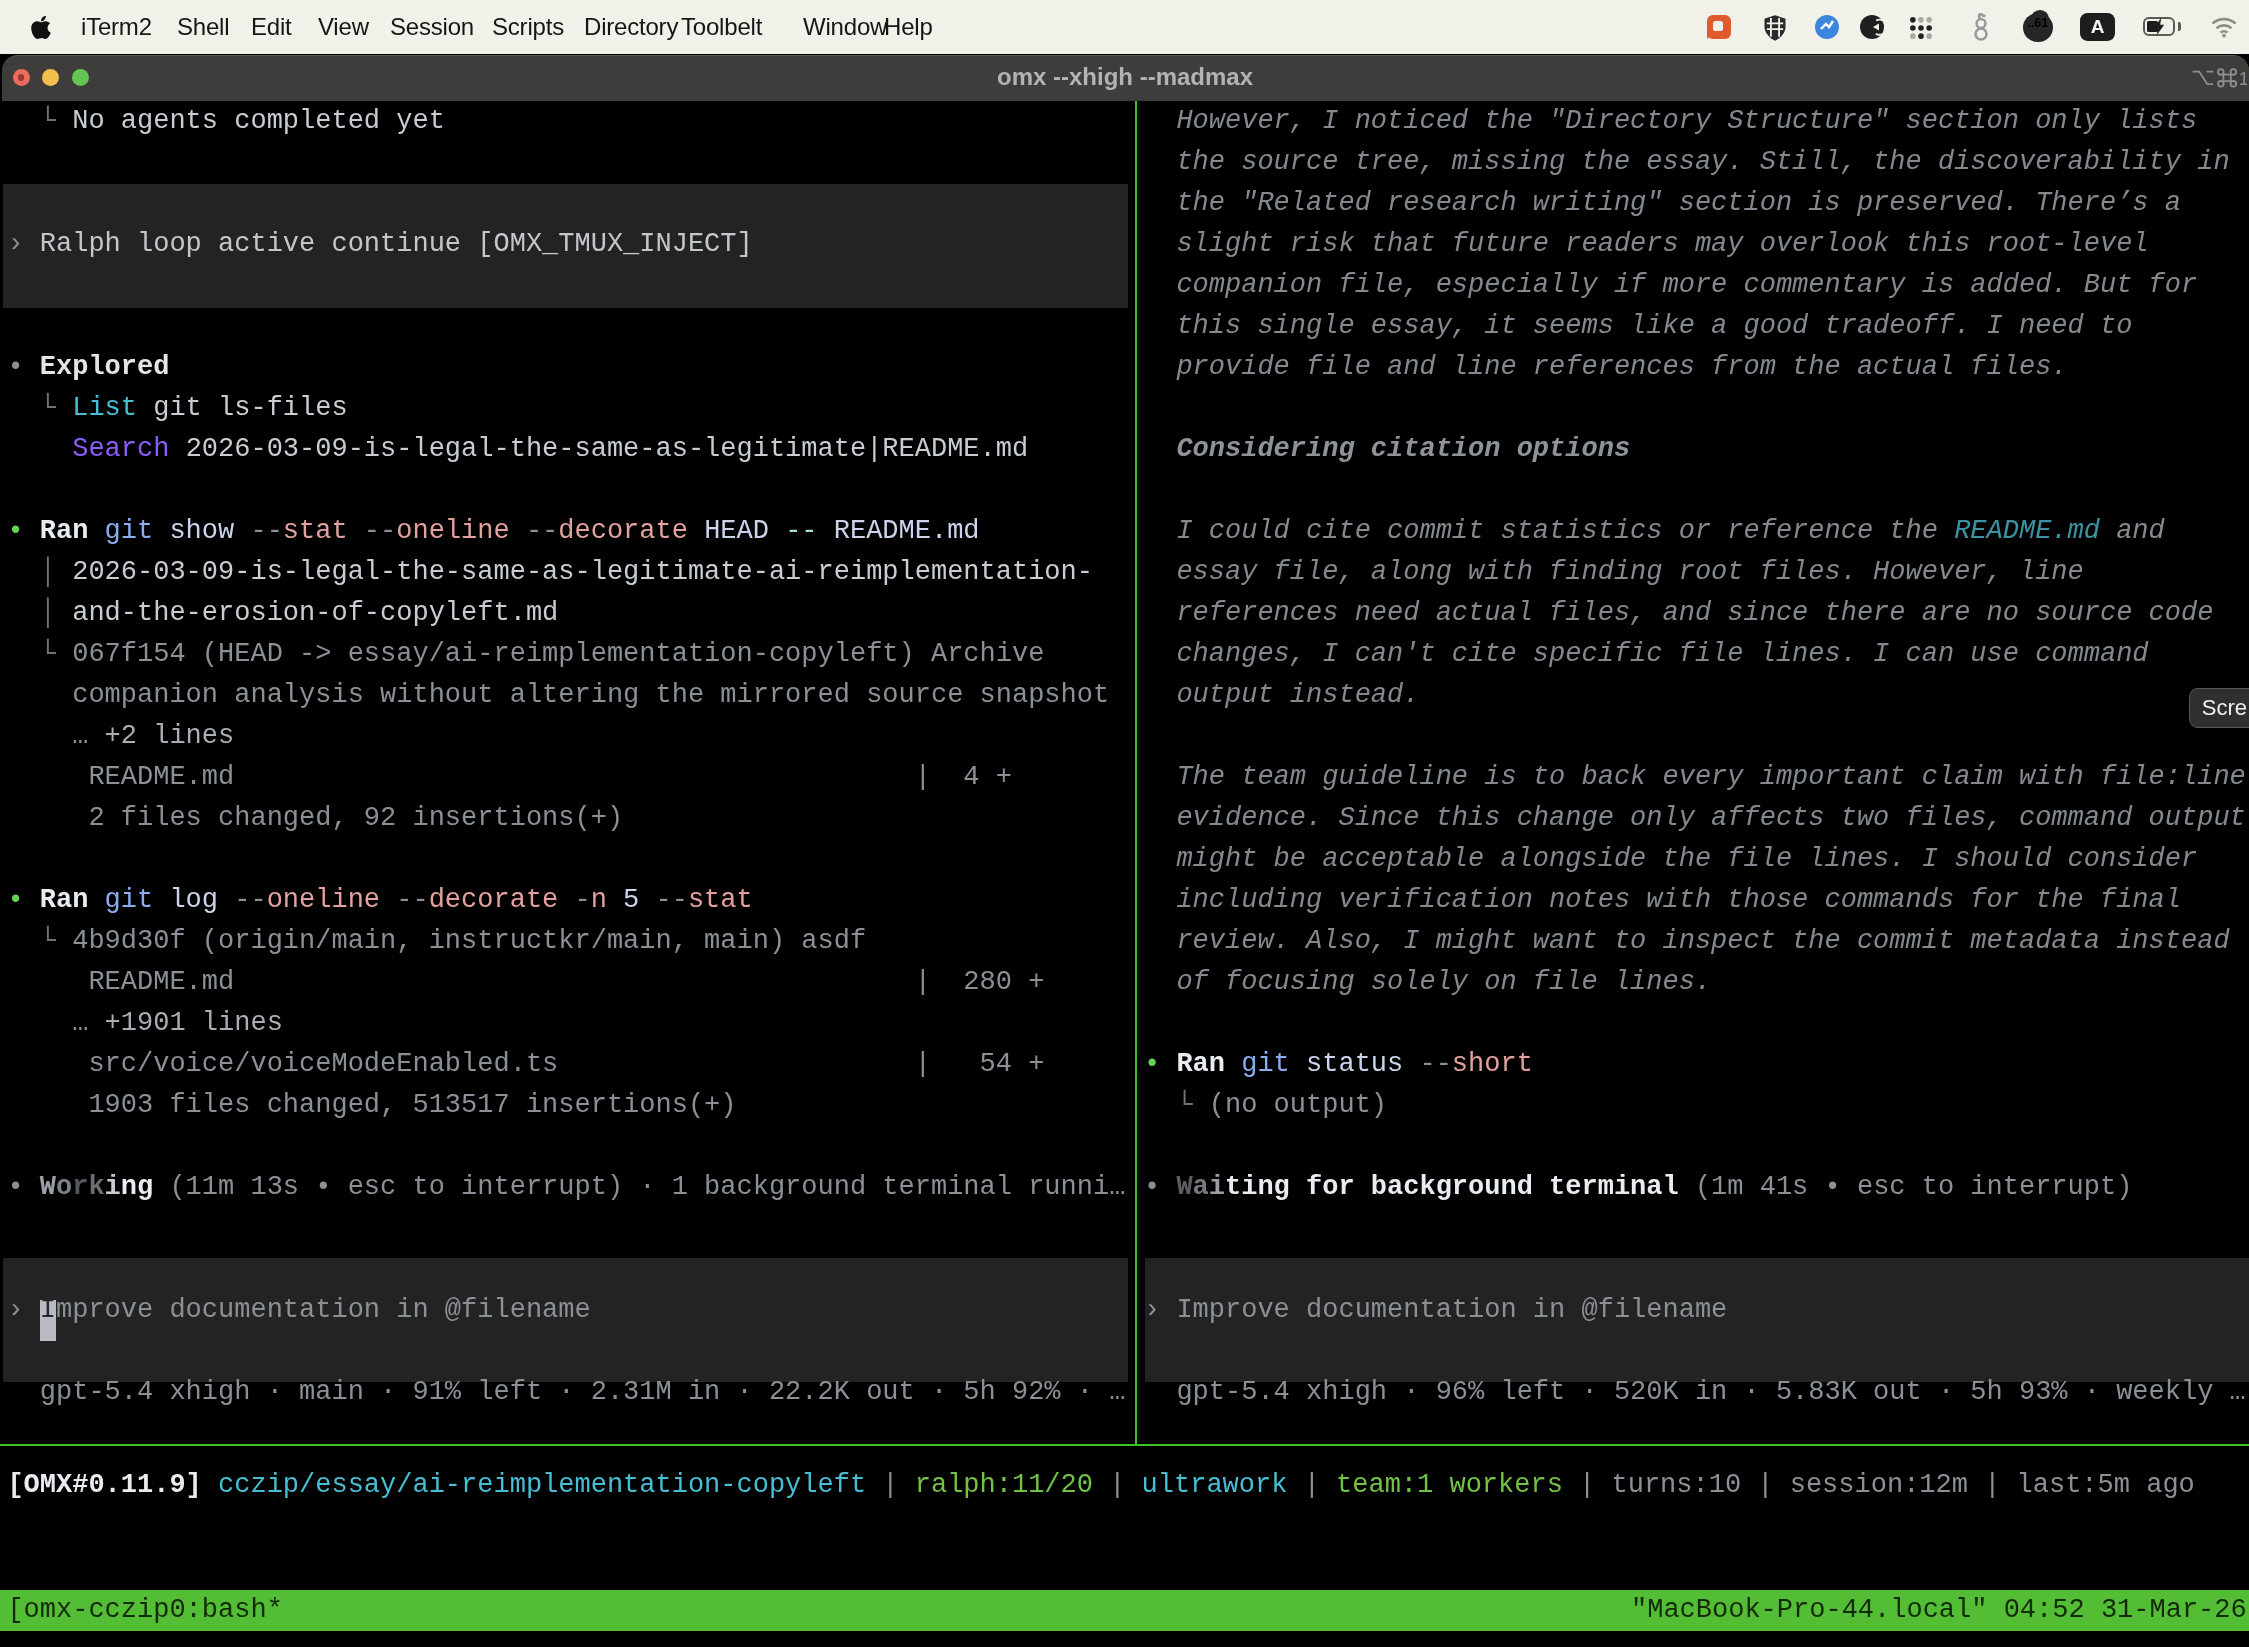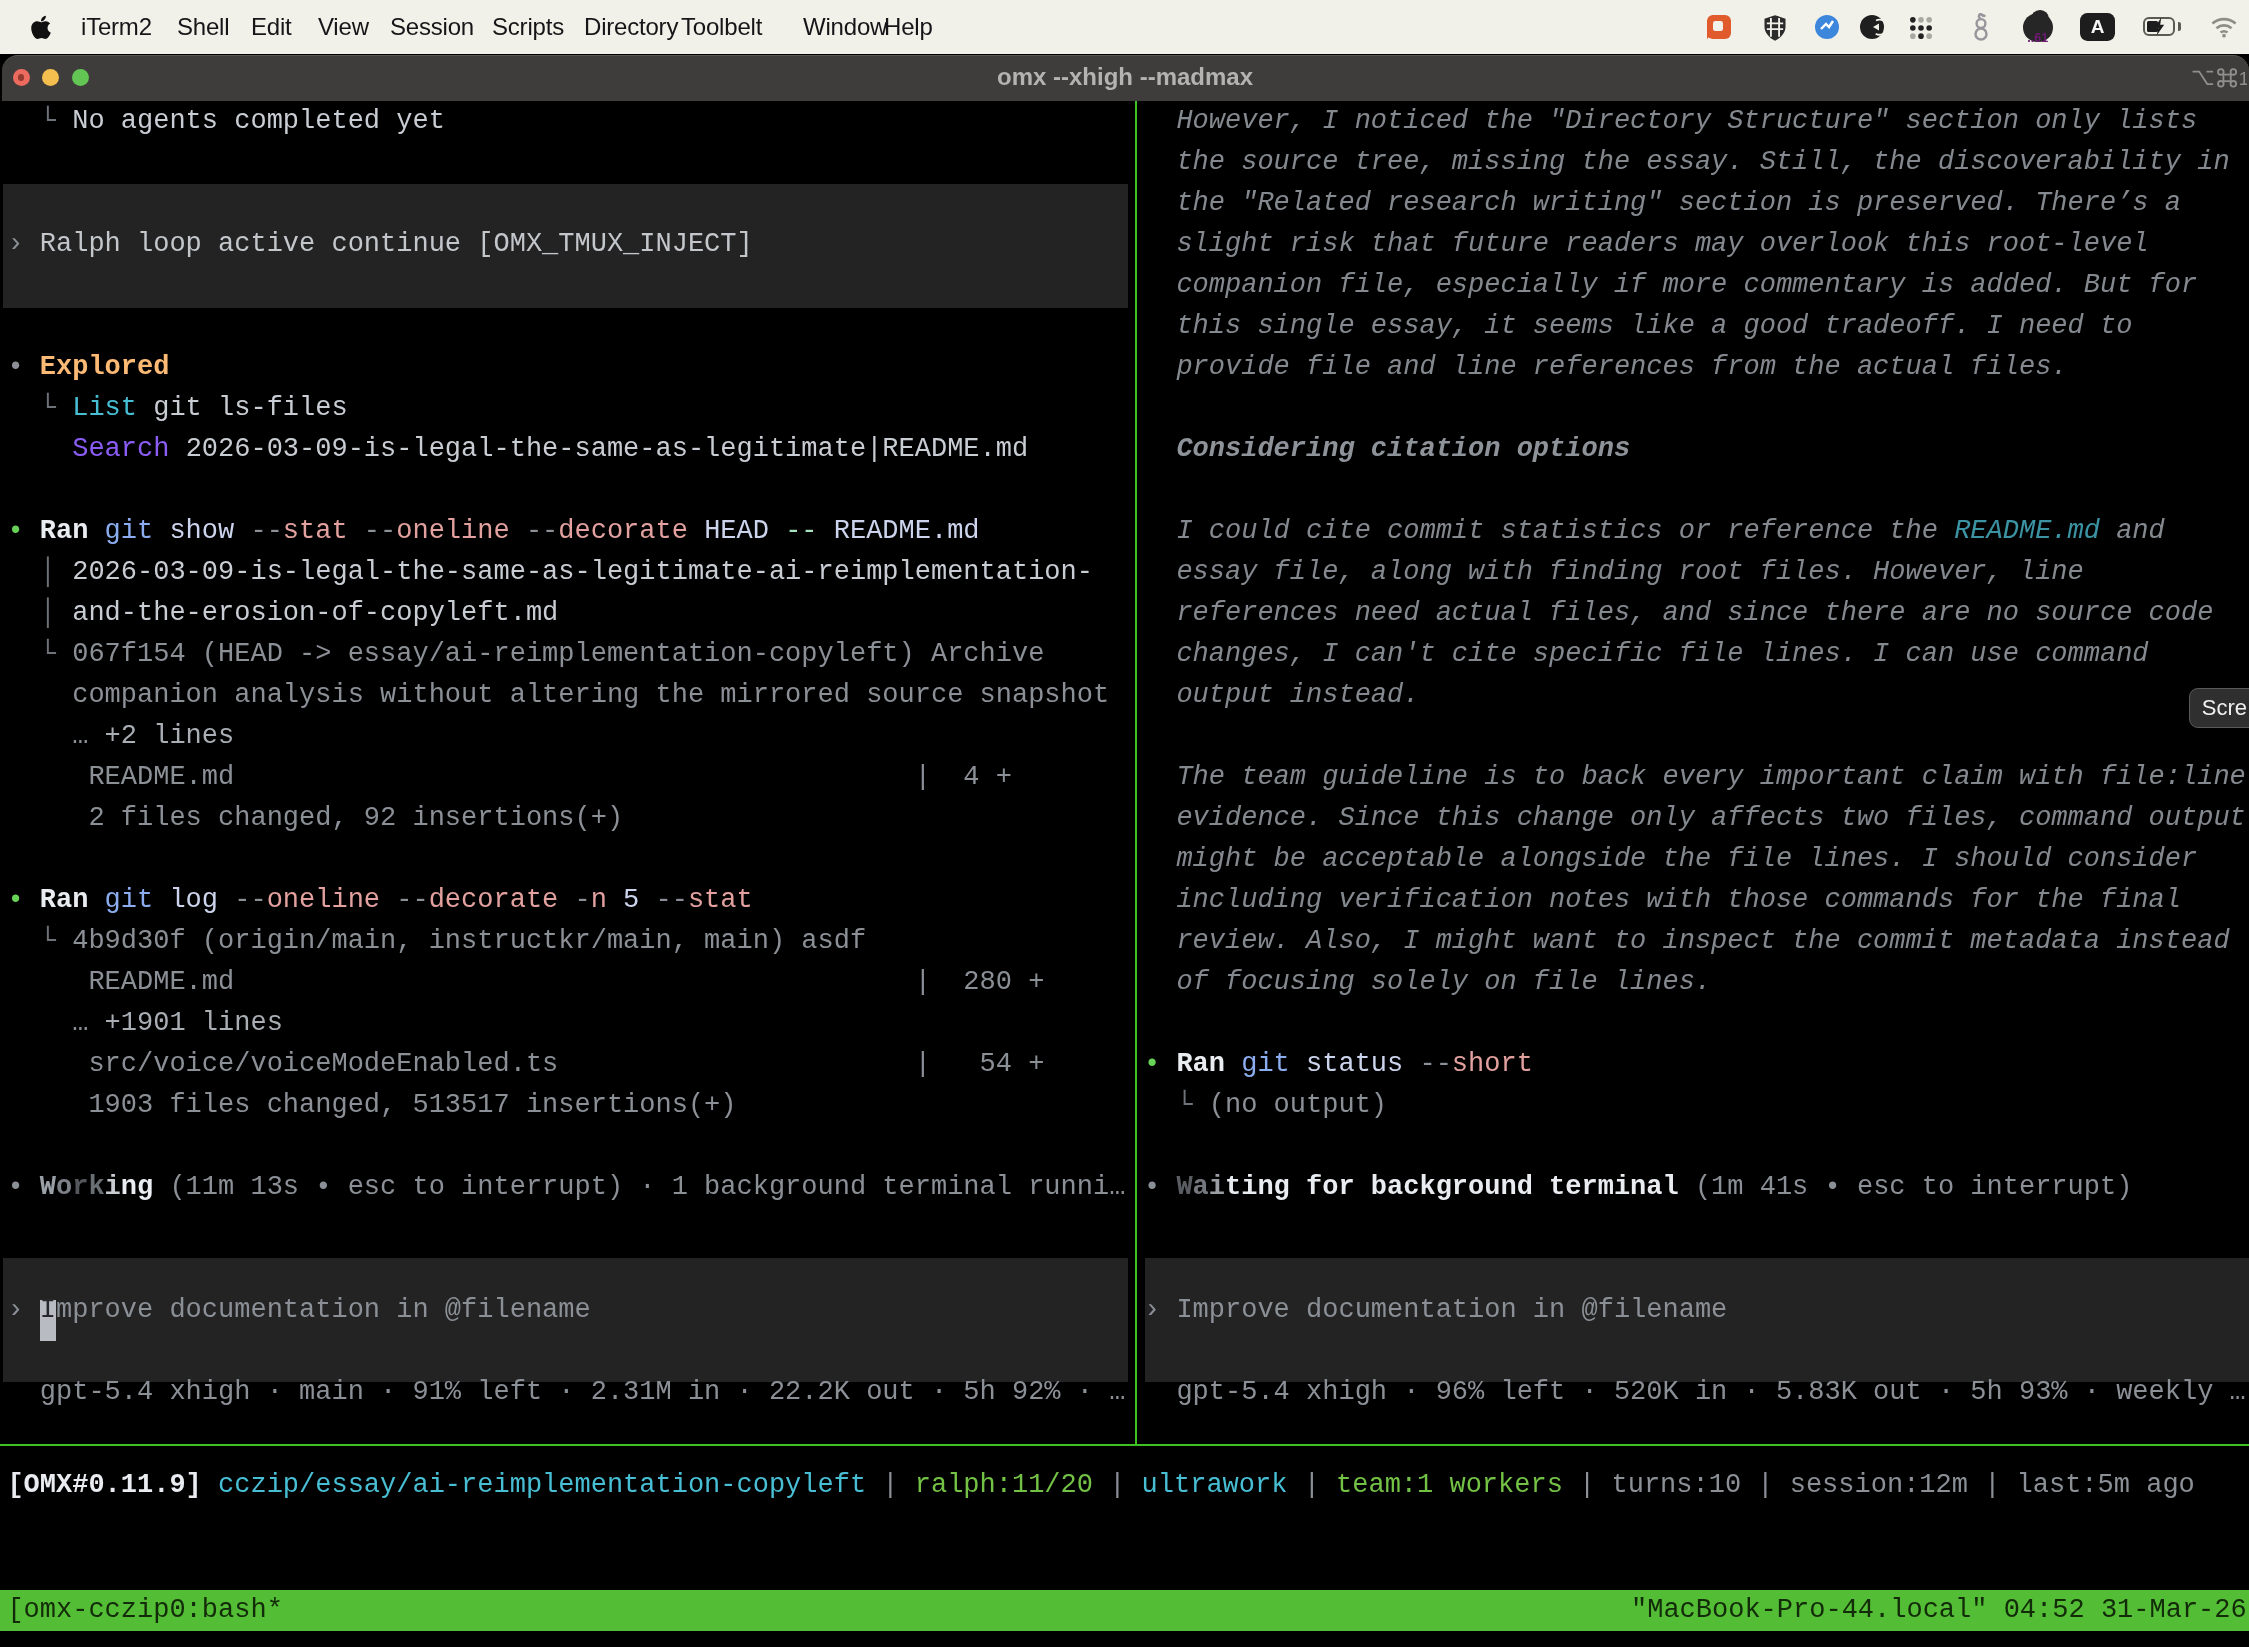--- a/index.html
+++ b/index.html
@@ -60,21 +60,21 @@
 <svg style="position:absolute;left:1970px;top:12.5px" width="22" height="31" viewBox="0 0 20 28">
  <g fill="none" stroke="#96969b" stroke-width="2.2">
  <circle cx="10" cy="19" r="5"></circle>
         <circle cx="10" cy="9.5" r="4"></circle>
  <path d="M10 5.5c-2-1-2.5-3-1-4.5 1.5 0 3 .8 3.5 2.5"></path>
       </g>
  <circle cx="13" cy="2.5" r="1.3" fill="#96969b"></circle>
     </svg>
 <div style="position:absolute;left:2023px;top:12.5px;width:29.5px;height:29.5px;background:#262626;border-radius:50%"></div>
 <div style="position:absolute;left:2031px;top:10.3px;width:17.7px;height:17.7px;background:#262626;border-radius:50%"></div>
-<div style="position:absolute;left:2023px;top:24px;width:29.5px;height:29.5px;border-radius:50%;color:#701a75;font:600 12.5px/29.5px 'Liberation Sans',sans-serif;text-align:center;letter-spacing:0">..61</div>
+<div style="position:absolute;left:2023px;top:9px;width:29.5px;height:29.5px;border-radius:50%;color:#000000;font:600 12.5px/29.5px 'Liberation Sans',sans-serif;text-align:center;letter-spacing:0">..61</div>
 <div style="position:absolute;left:2080px;top:13.3px;width:35px;height:28px;background:#1d1d1d;border-radius:7.4px;color:#f5f5f5;font:bold 19px/28px 'Liberation Sans',sans-serif;text-align:center">A</div>
 <div style="position:absolute;left:2143px;top:17px;width:32px;height:19px;border:2.2px solid #5b5b56;border-radius:5.9px"></div>
 <div style="position:absolute;left:2178px;top:22px;width:3px;height:8.9px;background:#5b5b56;border-radius:0 2.2px 2.2px 0"></div>
 <div style="position:absolute;left:2147px;top:21.4px;width:11px;height:10.3px;background:#1d1d1d;border-radius:1.5px"></div>
 <svg style="position:absolute;left:2145px;top:16px" width="29.5" height="20.7" viewBox="0 0 20 14">
  <path fill="#1d1d1d" d="M11 1L6.5 8H9l-1 5L13 6h-2.7z"></path>
     </svg>
 <svg style="position:absolute;left:2210px;top:15.5px" width="28" height="22" viewBox="0 0 24 19">
  <g fill="none" stroke="#8e8e89" stroke-width="2.3">
  <path d="M2 6.5a15 15 0 0 1 20 0"></path>
@@ -107,21 +107,21 @@
  <div class="box" style="left:1145px;top:1157px;width:1105px;height:124px"></div>
  <div style="position:absolute;left:1135px;top:0;width:2.2px;height:1343px;background:#3ec122"></div>
  <div style="position:absolute;left:0;top:1343px;width:2250px;height:2.2px;background:#3ec122"></div>
  <div style="position:absolute;left:40px;top:1199px;width:16px;height:41px;background:#b8bcc2"></div>
  <pre style="left:7.4px;top:0">  <span style="color:#6e737a;">└</span> <span style="color:#c8ccd3;">No agents completed yet</span>
 
 
 <span style="color:#8b9097;">›</span> <span style="color:#c3c7cc;">Ralph loop active continue [OMX_TMUX_INJECT]</span>
 
 
-<span style="color:#8b9097;">•</span> <span style="color:#fdba74;font-weight:bold;">Explored</span>
+<span style="color:#8b9097;">•</span> <span style="color:#e5e5e5;font-weight:bold;">Explored</span>
   <span style="color:#6e737a;">└</span> <span style="color:#48bed4;">List</span> <span style="color:#c8ccd3;">git ls-files</span>
     <span style="color:#8b5cf6;">Search</span> <span style="color:#c8ccd3;">2026-03-09-is-legal-the-same-as-legitimate|README.md</span>
 
 <span style="color:#68d157;">•</span> <span style="color:#e9ecf0;font-weight:bold;">Ran</span> <span style="color:#8badf0;">git</span> <span style="color:#ccd4ed;">show</span> <span style="color:#8b9097;">--</span><span style="color:#e2a19e;">stat</span> <span style="color:#8b9097;">--</span><span style="color:#e2a19e;">oneline</span> <span style="color:#8b9097;">--</span><span style="color:#e2a19e;">decorate</span> <span style="color:#ccd4ed;">HEAD</span> <span style="color:#a6e3c1;">--</span> <span style="color:#ccd4ed;">README.md</span>
   <span style="color:#6e737a;">│</span> <span style="color:#c8ccd3;">2026-03-09-is-legal-the-same-as-legitimate-ai-reimplementation-</span>
   <span style="color:#6e737a;">│</span> <span style="color:#c8ccd3;">and-the-erosion-of-copyleft.md</span>
   <span style="color:#6e737a;">└</span> <span style="color:#8b9097;">067f154 (HEAD -&gt; essay/ai-reimplementation-copyleft) Archive</span>
     <span style="color:#8b9097;">companion analysis without altering the mirrored source snapshot</span>
     <span style="color:#8b9097;">…</span> <span style="color:#a9aeb5;">+2 lines</span>
      <span style="color:#8b9097;">README.md                                          |  4 +</span>

